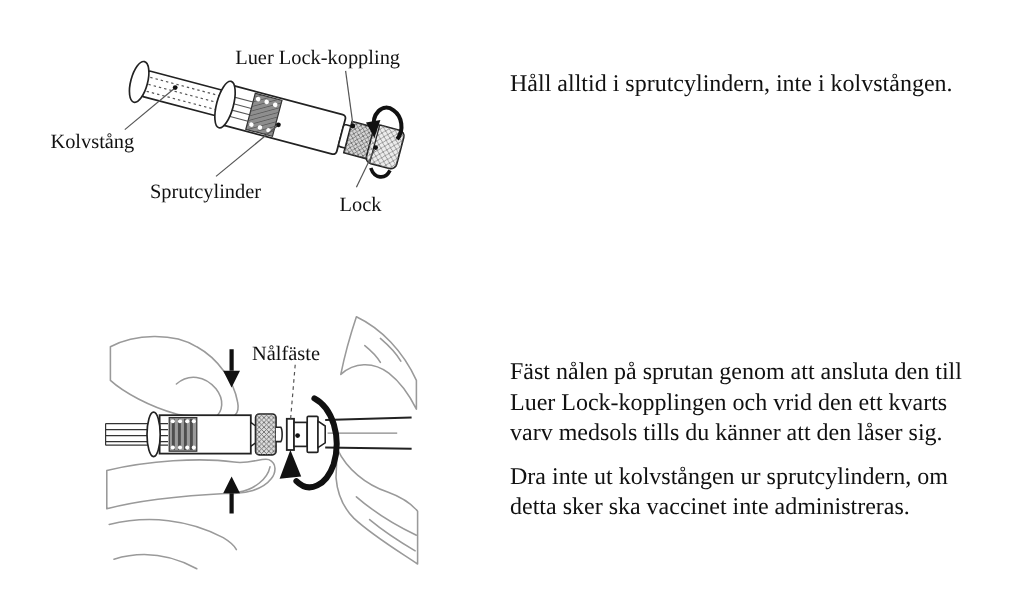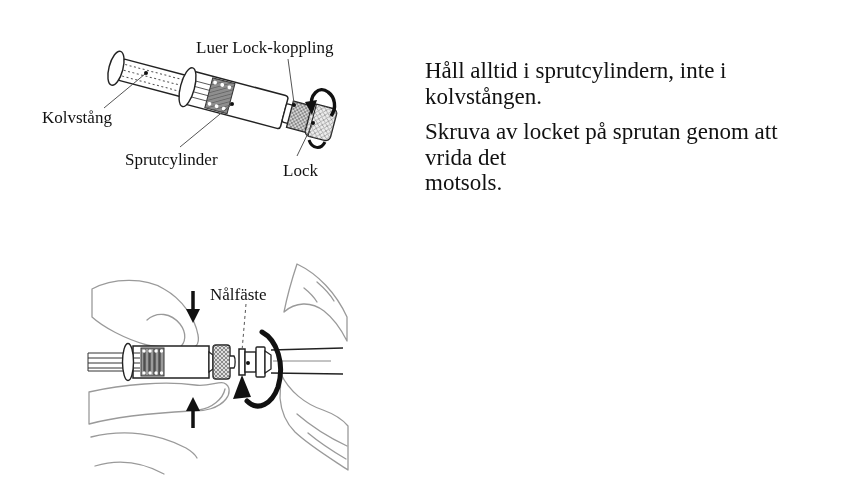--- a/index.html
+++ b/index.html
@@ -4,21 +4,21 @@
 <style>
   html,body{margin:0;padding:0;background:#fff;}
   .page{position:relative;width:841px;height:495px;background:#fff;overflow:hidden;
         font-family:"Liberation Serif",serif;color:#111;}
   figure{margin:0;padding:0;position:absolute;}
   #fig1{left:30px;top:8px;width:345px;height:185px;}
   #fig2{left:58px;top:258px;width:295px;height:232px;text-align:center;}
   .textblock{position:absolute;}
   #text1{left:425px;top:58px;width:380px;}
   #text2{left:425px;top:298px;width:382px;}
-  .textblock p{margin:0 0 10px 0;font-size:23px;line-height:25.5px;white-space:pre-line;}
+  .textblock p{margin:0 0 10px 0;font-size:20px;line-height:25.5px;white-space:pre-line;}
   svg text{font-family:"Liberation Serif",serif;font-size:17px;fill:#111;}
   .leader{stroke:#555;stroke-width:1;fill:none;}
   .ink{stroke:#222;fill:#fff;}
   .hand{stroke:#9a9a9a;stroke-width:1.3;fill:none;stroke-linecap:round;}
   .handfill{stroke:#9a9a9a;stroke-width:1.3;fill:#fff;stroke-linejoin:round;}
 </style>
 </head>
 <body>
 
 <div class="page">
@@ -96,22 +96,20 @@
 
       <text x="196" y="53">Luer Lock-koppling</text>
       <text x="42" y="123">Kolvstång</text>
       <text x="125" y="165">Sprutcylinder</text>
       <text x="283" y="176">Lock</text>
     </svg>
   </figure>
 
   <div class="textblock" id="text1">
     <p>Håll alltid i sprutcylindern, inte i kolvstången.</p>
-    <p>Skruva av locket på sprutan genom att vrida det
-motsols.</p>
   </div>
 
   <figure id="fig2">
     <svg width="295" height="232" viewBox="58 258 295 232">
       <defs>
         <pattern id="p2-x" width="4" height="4" patternUnits="userSpaceOnUse">
           <path d="M0 0 L4 4 M4 0 L0 4" stroke="#666" stroke-width="0.7" fill="none"></path>
         </pattern>
       </defs>
 
@@ -195,14 +193,21 @@
       <g>
         <polygon points="186,411 200,411 193,397" fill="#111"></polygon>
         <line x1="193" y1="411" x2="193" y2="428" stroke="#111" stroke-width="3.5"></line>
       </g>
 
       <line x1="246" y1="304" x2="242" y2="351" stroke="#555" stroke-width="1" stroke-dasharray="3 3"></line>
       <text x="210" y="300">Nålfäste</text>
     </svg>
   </figure>
 
+  <div class="textblock" id="text2">
+    <p>Fäst nålen på sprutan genom att ansluta den till
+Luer Lock-kopplingen och vrid den ett kvarts
+varv medsols tills du känner att den låser sig.</p>
+    <p>Dra inte ut kolvstången ur sprutcylindern, om
+detta sker ska vaccinet inte administreras.</p>
+  </div>
 
 </div>
 
 </body></html>

